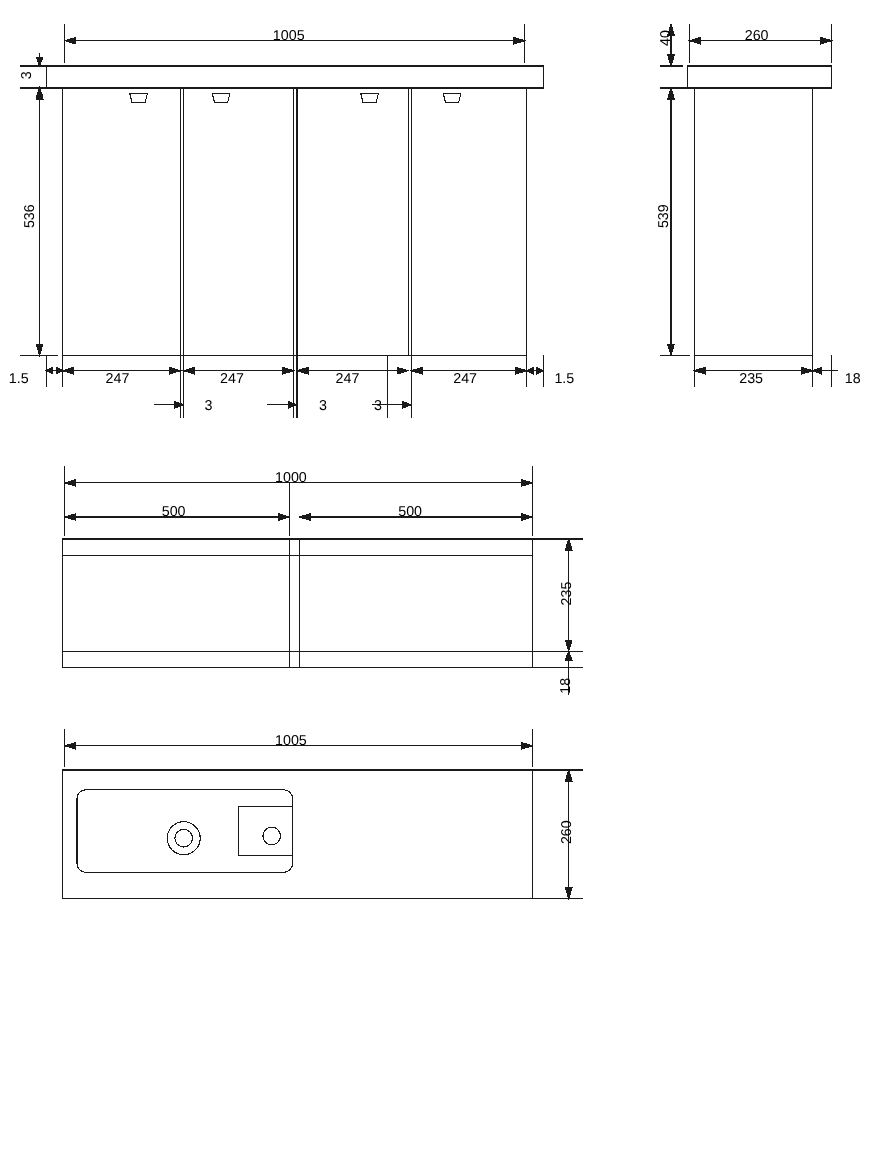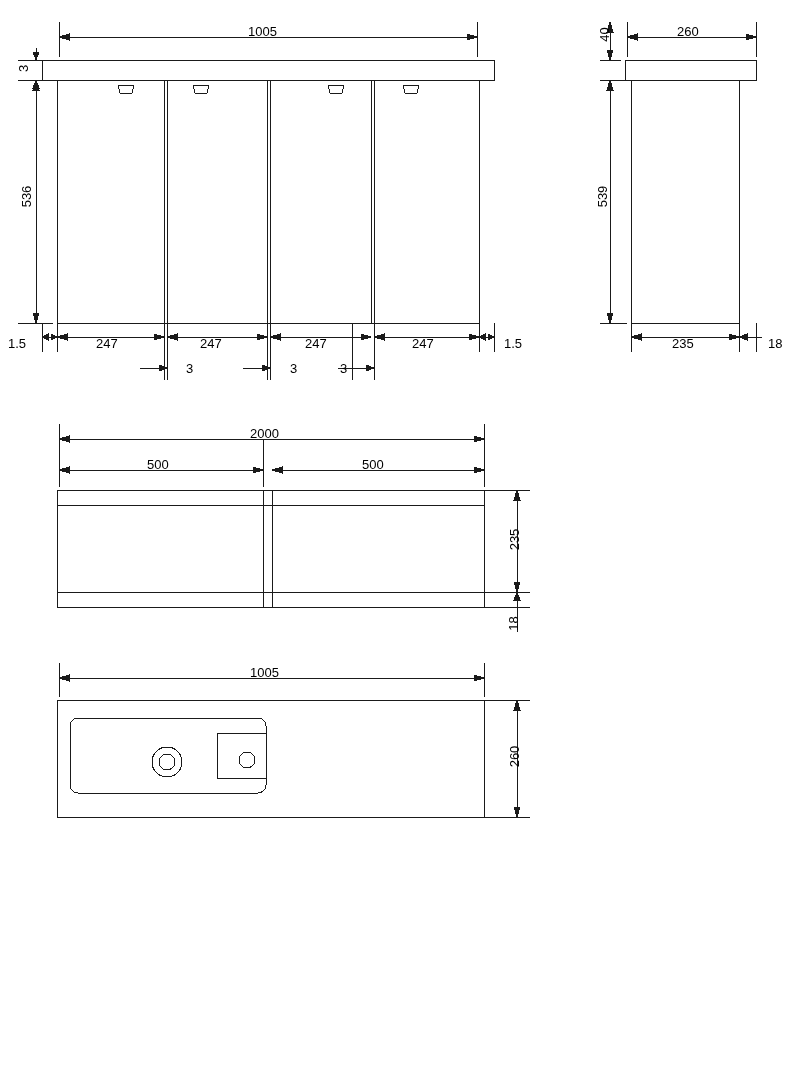--- a/index.html
+++ b/index.html
@@ -228,21 +228,21 @@
   <div class="dimlabel" style="left:186px; top:362px;">3</div>
   <div class="dimlabel" style="left:290px; top:362px;">3</div>
   <div class="dimlabel" style="left:340px; top:362px;">3</div>
 
   <div class="dimlabel" style="left:677px; top:25px;">260</div>
   <div class="dimlabel vert" style="left:597px; top:28px; transform:rotate(-90deg);">40</div>
   <div class="dimlabel vert" style="left:592px; top:190px; transform:rotate(-90deg);">539</div>
   <div class="dimlabel" style="left:672px; top:337px;">235</div>
   <div class="dimlabel" style="left:768px; top:337px;">18</div>
 
-  <div class="dimlabel" style="left:250px; top:427px;">2000</div>
+  <div class="dimlabel" style="left:250px; top:427px;">1000</div>
   <div class="dimlabel" style="left:147px; top:458px;">500</div>
   <div class="dimlabel" style="left:362px; top:458px;">500</div>
   <div class="dimlabel vert" style="left:504px; top:533px; transform:rotate(-90deg);">235</div>
   <div class="dimlabel vert" style="left:506px; top:617px; transform:rotate(-90deg);">18</div>
 
   <div class="dimlabel" style="left:250px; top:666px;">1005</div>
   <div class="dimlabel vert" style="left:504px; top:750px; transform:rotate(-90deg);">260</div>
 
 </div>
 

